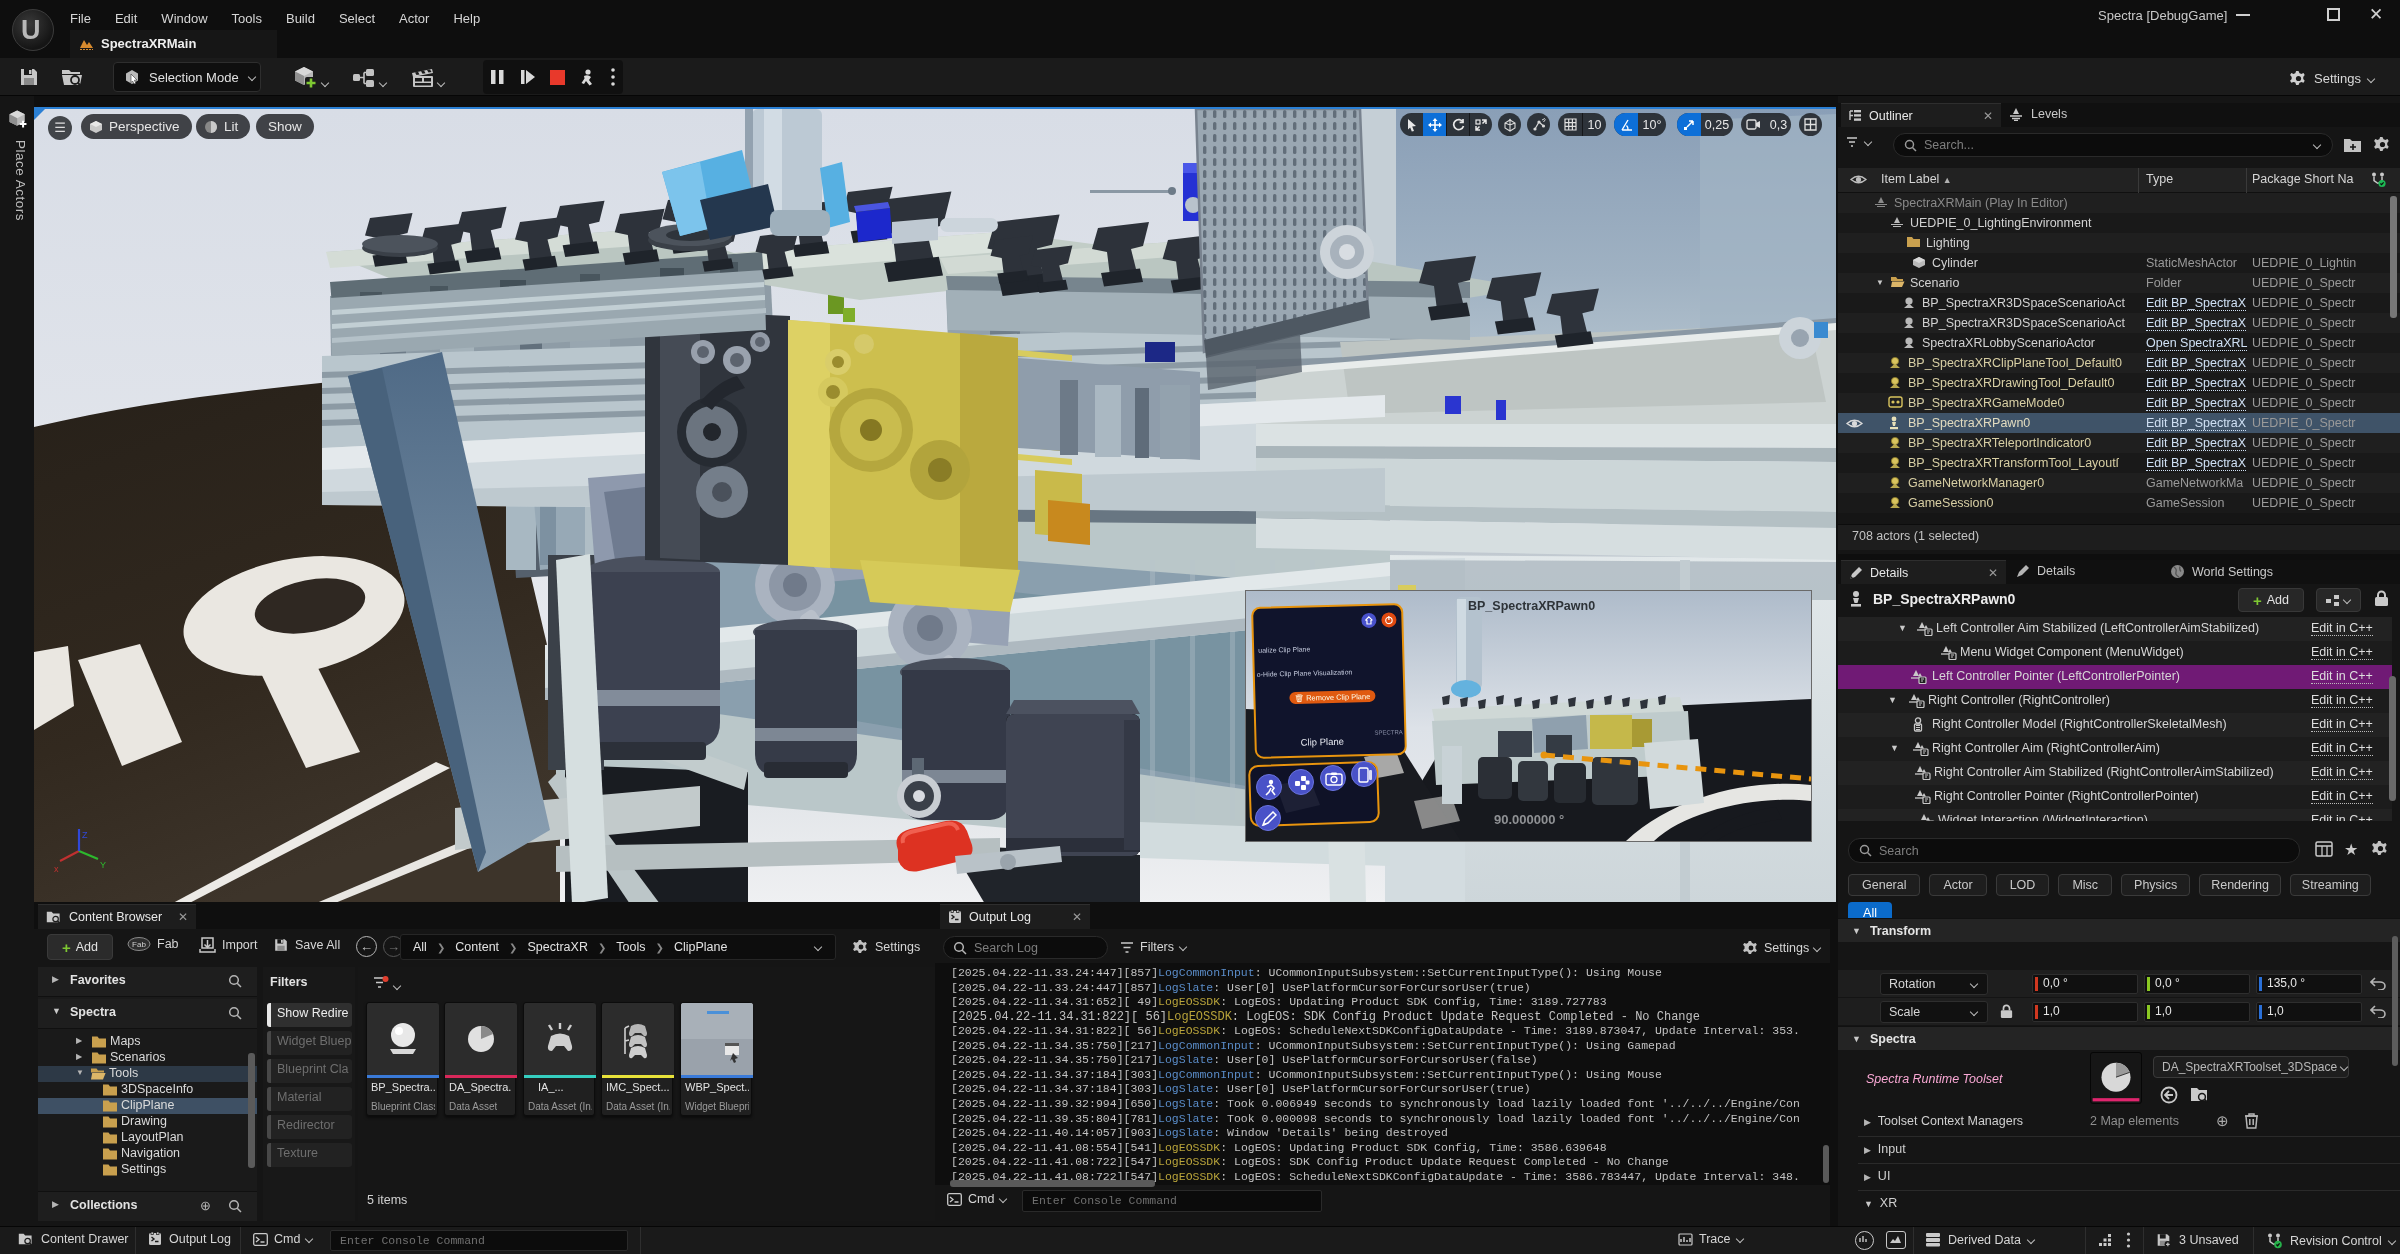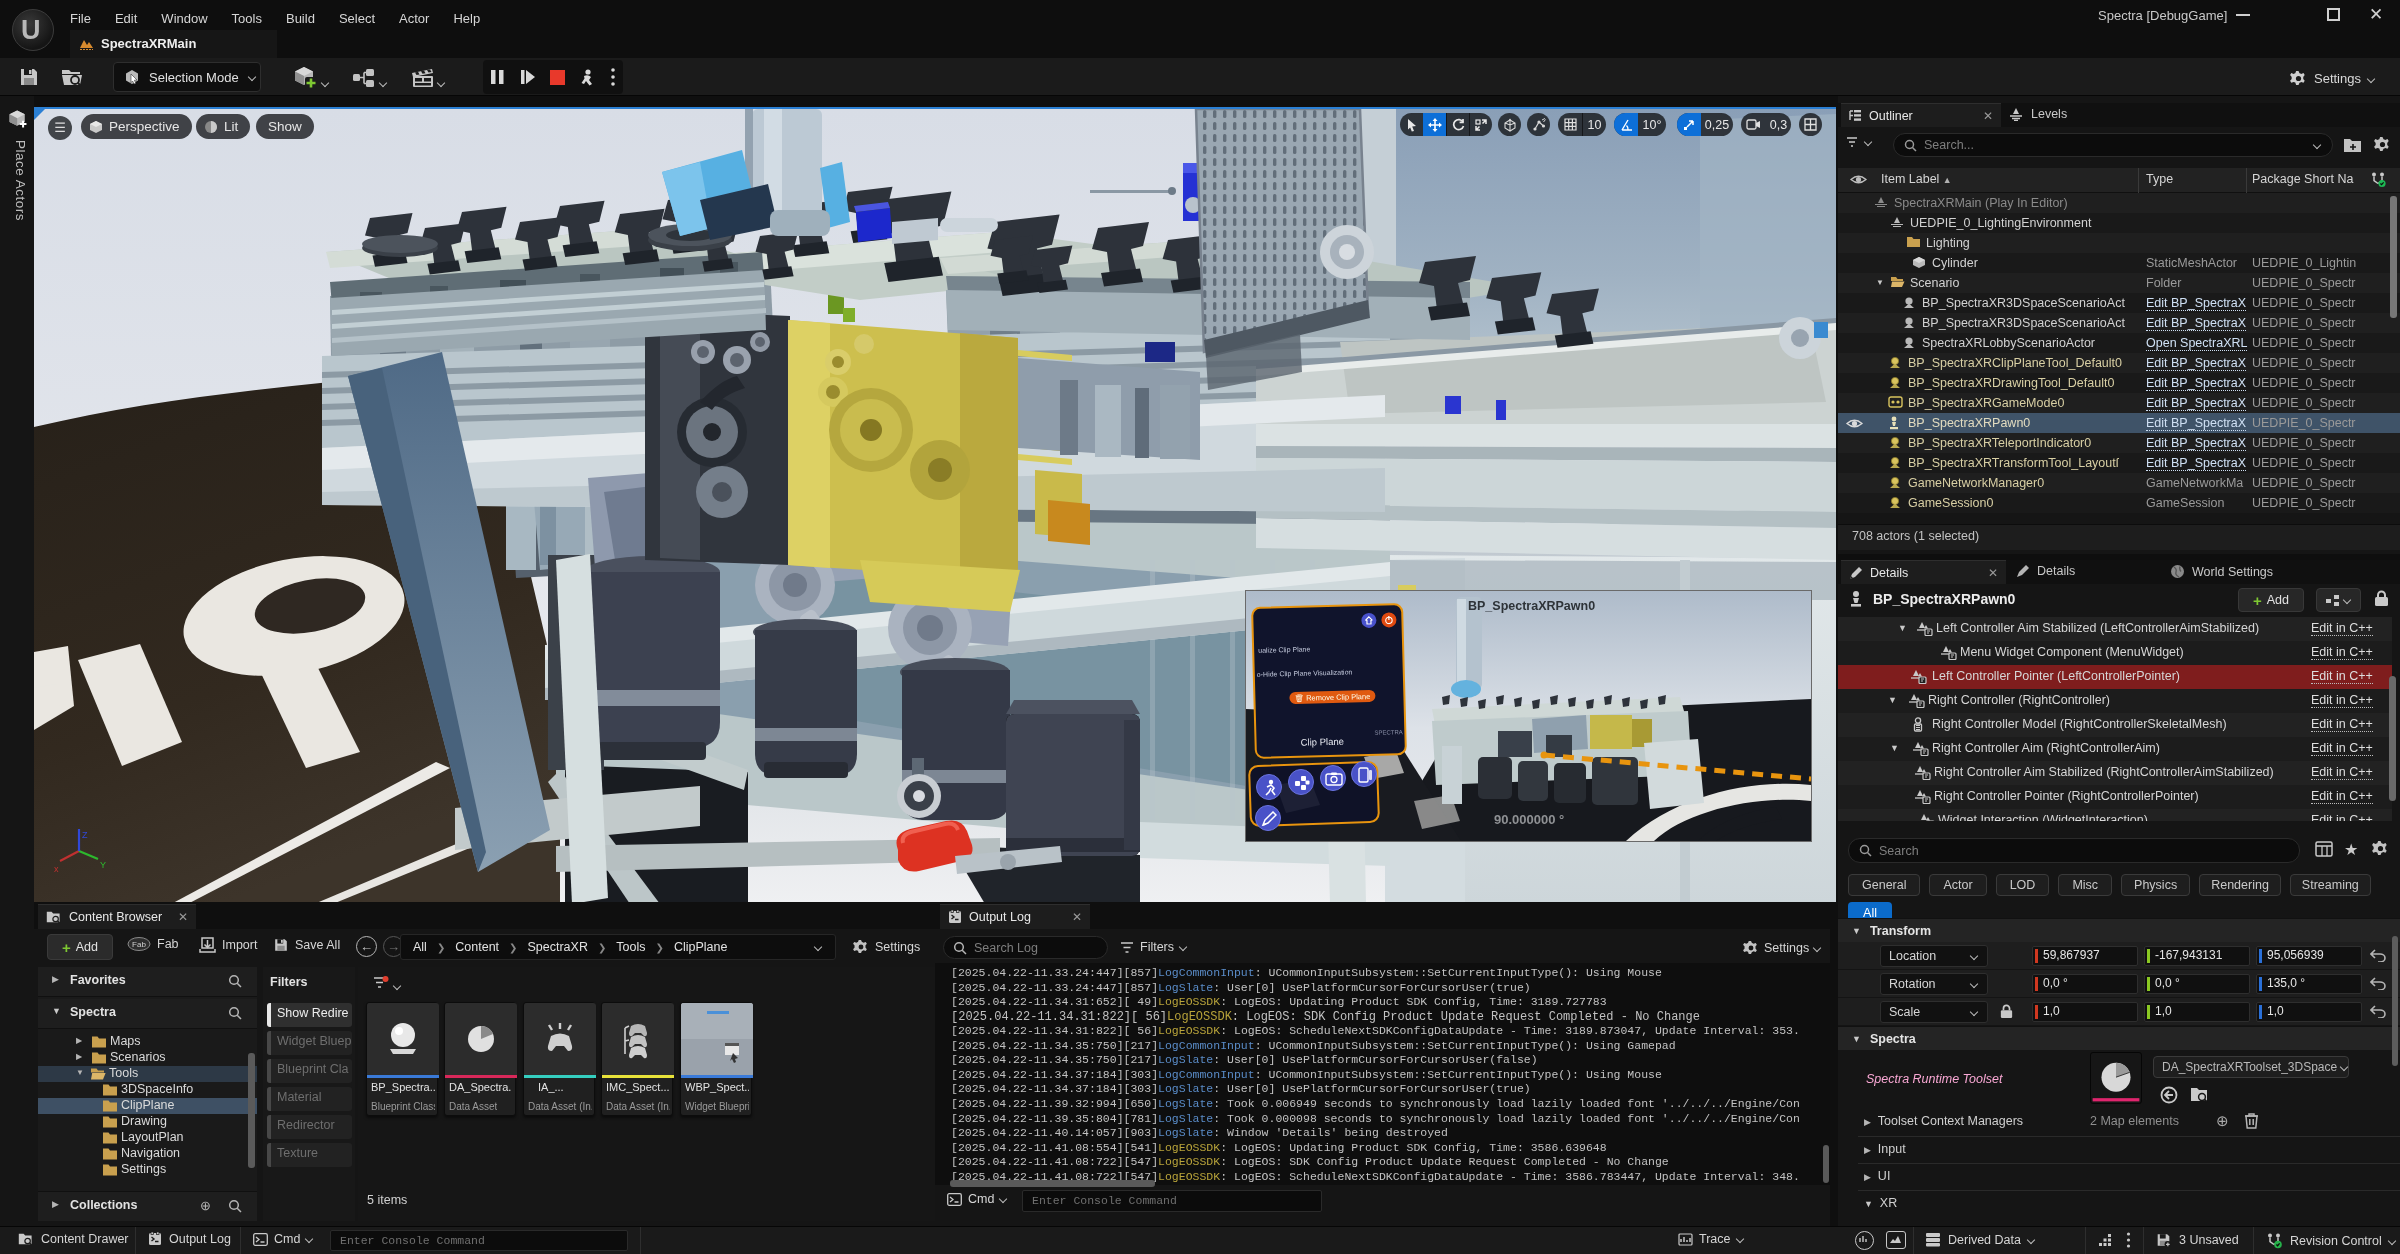--- a/index.html
+++ b/index.html
@@ -1013,21 +1013,21 @@
         <span style="position:absolute;left:102px;top:4px;"><svg width="17" height="15" viewBox="0 0 17 15">
             <path d="M6 1 L9 7 L3 7 Z" fill="#c9c9c9"></path>
             <path d="M10 4 L12 7.5 L8 7.5 Z" fill="#c9c9c9"></path>
             <path d="M1 9 h11" stroke="#c9c9c9" stroke-width="1.3"></path>
             <rect x="9" y="8" width="7" height="6.5" rx="1" fill="#1f1f1f" stroke="#c9c9c9" stroke-width="1.2"></rect>
             <path d="M11 10 h3 M11 12 h2" stroke="#c9c9c9" stroke-width="1"></path>
           </svg></span>
         <span style="position:absolute;left:122px;top:4px;color:#d6d6d6;white-space:nowrap;">Menu Widget Component (MenuWidget)</span>
         <span style="position:absolute;left:473px;top:4px;color:#dedede;border-bottom:1px dotted #bbb;">Edit in C++</span>
       </div>
-<div style="position:absolute;left:0;top:48px;width:554px;height:24px;background:#7f1d1d;overflow:hidden;">
+<div style="position:absolute;left:0;top:48px;width:554px;height:24px;background:#701a75;overflow:hidden;">
         <span style="position:absolute;left:72px;top:4px;"><svg width="17" height="15" viewBox="0 0 17 15">
             <path d="M6 1 L9 7 L3 7 Z" fill="#c9c9c9"></path>
             <path d="M10 4 L12 7.5 L8 7.5 Z" fill="#c9c9c9"></path>
             <path d="M1 9 h11" stroke="#c9c9c9" stroke-width="1.3"></path>
             <rect x="9" y="8" width="7" height="6.5" rx="1" fill="#1f1f1f" stroke="#c9c9c9" stroke-width="1.2"></rect>
             <path d="M11 10 h3 M11 12 h2" stroke="#c9c9c9" stroke-width="1"></path>
           </svg></span>
         <span style="position:absolute;left:94px;top:4px;color:#d6d6d6;white-space:nowrap;">Left Controller Pointer (LeftControllerPointer)</span>
         <span style="position:absolute;left:473px;top:4px;color:#dedede;border-bottom:1px dotted #bbb;">Edit in C++</span>
       </div>
@@ -1130,41 +1130,20 @@
     <span style="border:1px solid #3a3a3a;background:#1e1e1e;border-radius:4px;padding:3px 12px;color:#c9c9c9;">Physics</span>
     <span style="border:1px solid #3a3a3a;background:#1e1e1e;border-radius:4px;padding:3px 11px;color:#c9c9c9;">Rendering</span>
     <span style="border:1px solid #3a3a3a;background:#1e1e1e;border-radius:4px;padding:3px 11px;color:#c9c9c9;">Streaming</span>
   </div>
   <div class="abs" style="left:10px;top:806px;width:44px;height:22px;background:#0b6bcb;border-radius:4px;color:#fff;display:flex;align-items:center;justify-content:center;">All</div>
 
   <div class="abs" style="left:0;top:822px;width:562px;height:24px;background:#242424;border-top:1px solid #111;display:flex;align-items:center;padding-left:14px;gap:9px;">
     <span style="font-size:9px;color:#c9c9c9;">▼</span>
       <span style="font-weight:bold;color:#e4e4e4;">Transform</span>
   </div>
-  <div style="position:absolute;left:0;top:846px;width:562px;height:28px;background:#1e1e1e;border-bottom:1px solid #141414;">
-      <div style="position:absolute;left:42px;top:3px;width:108px;height:22px;background:#111;border:1px solid #2e2e2e;border-radius:3px;display:flex;align-items:center;padding:0 8px;justify-content:space-between;">
-        <span style="color:#d6d6d6;">Location</span>
-        <span class="chev"></span>
-      </div>
-      <div style="position:absolute;left:194px;top:4px;width:106px;height:20px;background:#101010;border:1px solid #2e2e2e;border-radius:2px;">
-        <div style="position:absolute;left:2px;top:2px;width:3px;height:14px;background:#d03820;"></div>
-        <span style="position:absolute;left:10px;top:1px;color:#e6e6e6;font-size:12px;">59,867937</span>
-      </div>
-      <div style="position:absolute;left:306px;top:4px;width:106px;height:20px;background:#101010;border:1px solid #2e2e2e;border-radius:2px;">
-        <div style="position:absolute;left:2px;top:2px;width:3px;height:14px;background:#8ac822;"></div>
-        <span style="position:absolute;left:10px;top:1px;color:#e6e6e6;font-size:12px;">-167,943131</span>
-      </div>
-      <div style="position:absolute;left:418px;top:4px;width:106px;height:20px;background:#101010;border:1px solid #2e2e2e;border-radius:2px;">
-        <div style="position:absolute;left:2px;top:2px;width:3px;height:14px;background:#2a70d8;"></div>
-        <span style="position:absolute;left:10px;top:1px;color:#e6e6e6;font-size:12px;">95,056939</span>
-      </div>
-      <svg style="position:absolute;left:532px;top:7px;" width="16" height="13" viewBox="0 0 16 13">
-        <path d="M5 1 L1 5 L5 9 M1 5 h9 a5 4 0 0 1 0 8 h-2" stroke="#b5b5b5" stroke-width="1.6" fill="none"></path>
-      </svg>
-    </div>
 <div style="position:absolute;left:0;top:874px;width:562px;height:28px;background:#1e1e1e;border-bottom:1px solid #141414;">
       <div style="position:absolute;left:42px;top:3px;width:108px;height:22px;background:#111;border:1px solid #2e2e2e;border-radius:3px;display:flex;align-items:center;padding:0 8px;justify-content:space-between;">
         <span style="color:#d6d6d6;">Rotation</span>
         <span class="chev"></span>
       </div>
       <div style="position:absolute;left:194px;top:4px;width:106px;height:20px;background:#101010;border:1px solid #2e2e2e;border-radius:2px;">
         <div style="position:absolute;left:2px;top:2px;width:3px;height:14px;background:#d03820;"></div>
         <span style="position:absolute;left:10px;top:1px;color:#e6e6e6;font-size:12px;">0,0 °</span>
       </div>
       <div style="position:absolute;left:306px;top:4px;width:106px;height:20px;background:#101010;border:1px solid #2e2e2e;border-radius:2px;">

